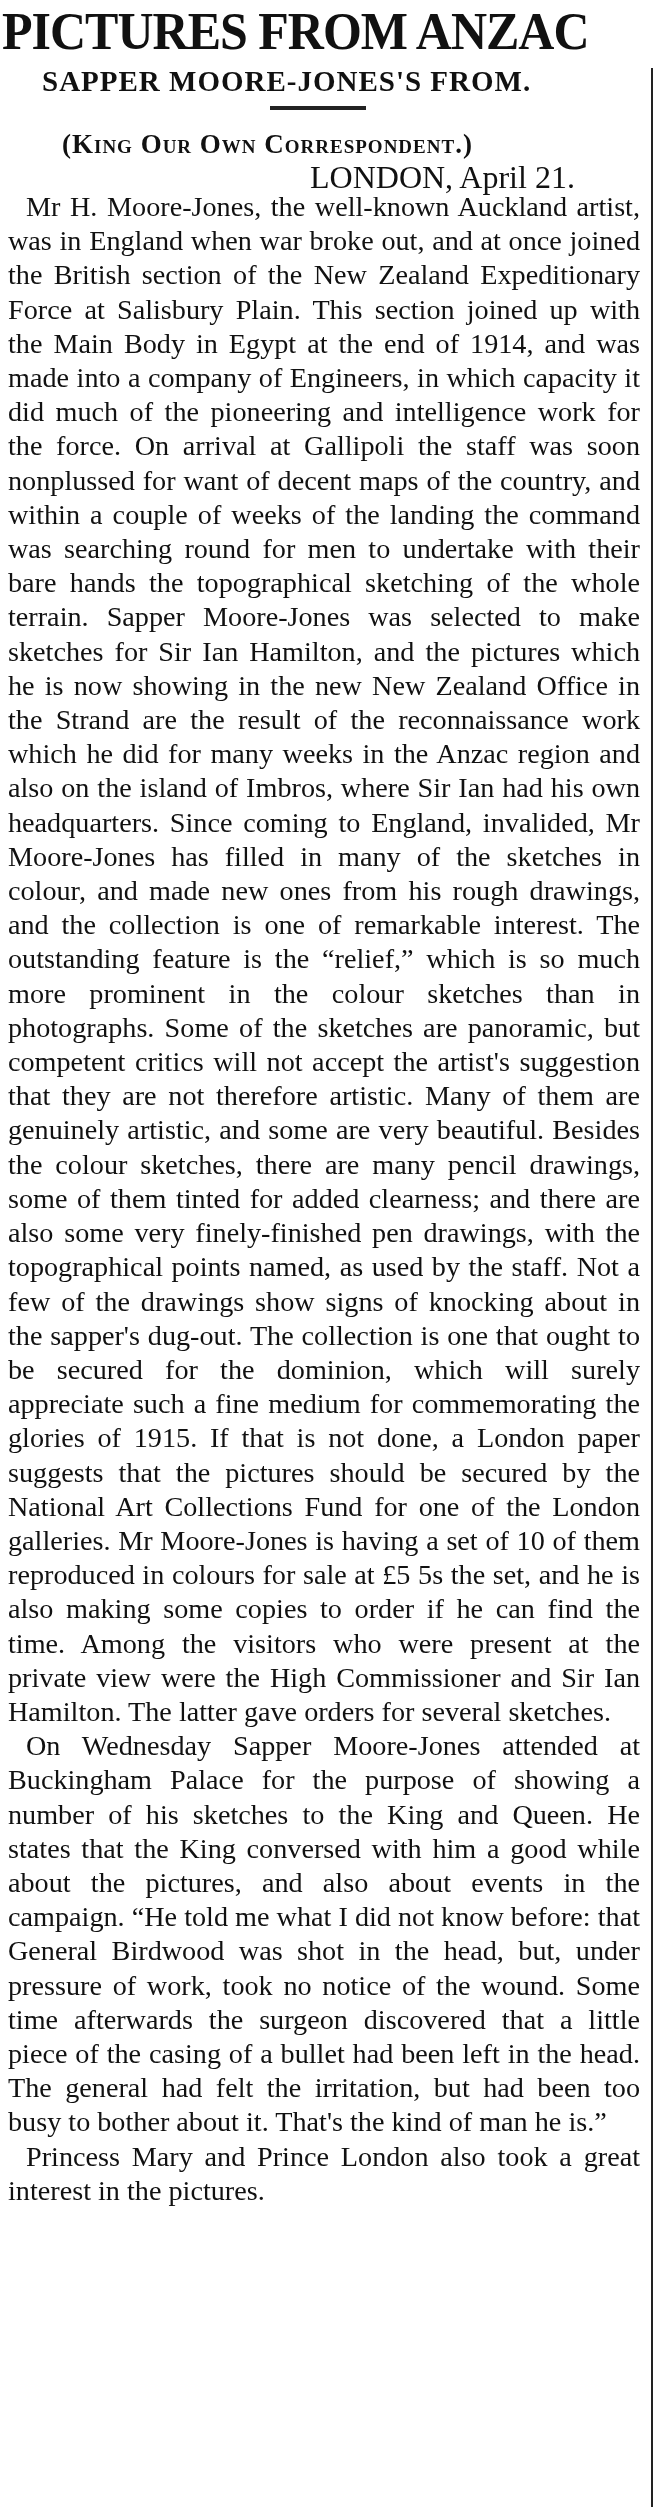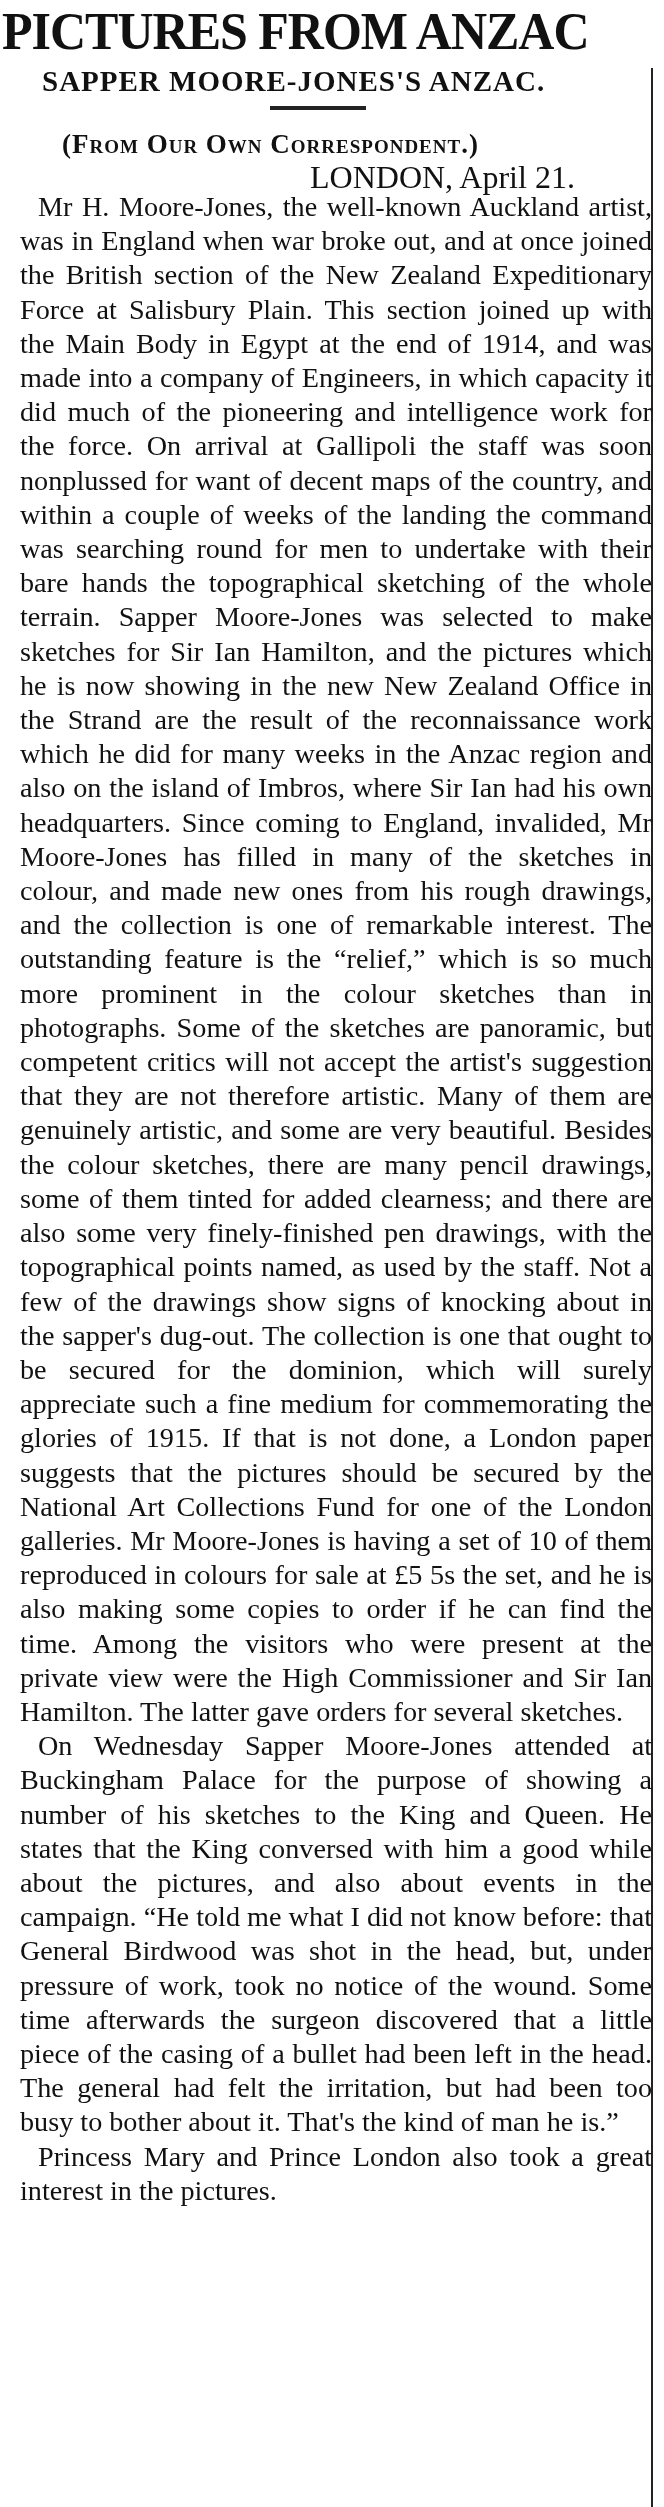--- a/index.html
+++ b/index.html
@@ -67,35 +67,34 @@
     background: #222;
   }
   .body {
     position: absolute;
     left: 8px; top: 190px;
     width: 632px;
     font-size: 28.2px;
     line-height: 34.2px;
     text-align: justify;
     hyphens: manual;
-    margin-left: 12px;
   }
   .body p {
     margin: 0;
     text-indent: 18px;
   }
 </style>
 </head>
 <body>
 
 <div class="clip">
   <div class="headline">PICTURES FROM ANZAC</div>
-  <div class="subhead">SAPPER MOORE-JONES'S ANZAC.</div>
+  <div class="subhead">SAPPER MOORE-JONES'S FROM.</div>
   <div class="rule-short"></div>
-  <div class="byline">(From Our Own Correspondent.)</div>
+  <div class="byline">(King Our Own Correspondent.)</div>
   <div class="dateline">LONDON, April 21.</div>
   <div class="col-rule"></div>
 
   <div class="body">
     <p>Mr H. Moore-Jones, the well-known Auckland artist, was in England when war broke out, and at once joined the British section of the New Zealand Expeditionary Force at Salisbury Plain. This section joined up with the Main Body in Egypt at the end of 1914, and was made into a company of Engineers, in which capacity it did much of the pioneering and intelligence work for the force. On arrival at Gallipoli the staff was soon nonplussed for want of decent maps of the country, and within a couple of weeks of the landing the command was searching round for men to undertake with their bare hands the topographical sketching of the whole terrain. Sapper Moore-Jones was selected to make sketches for Sir Ian Hamilton, and the pictures which he is now showing in the new New Zealand Office in the Strand are the result of the reconnaissance work which he did for many weeks in the Anzac region and also on the island of Imbros, where Sir Ian had his own headquarters. Since coming to England, invalided, Mr Moore-Jones has filled in many of the sketches in colour, and made new ones from his rough drawings, and the collection is one of remarkable interest. The outstanding feature is the “relief,” which is so much more prominent in the colour sketches than in photographs. Some of the sketches are panoramic, but competent critics will not accept the artist's suggestion that they are not therefore artistic. Many of them are genuinely artistic, and some are very beautiful. Besides the colour sketches, there are many pencil drawings, some of them tinted for added clearness; and there are also some very finely-finished pen drawings, with the topographical points named, as used by the staff. Not a few of the drawings show signs of knocking about in the sapper's dug-out. The collection is one that ought to be secured for the dominion, which will surely appreciate such a fine medium for commemorating the glories of 1915. If that is not done, a London paper suggests that the pictures should be secured by the National Art Collections Fund for one of the London galleries. Mr Moore-Jones is having a set of 10 of them reproduced in colours for sale at £5 5s the set, and he is also making some copies to order if he can find the time. Among the visitors who were present at the private view were the High Commissioner and Sir Ian Hamilton. The latter gave orders for several sketches.</p>
     <p>On Wednesday Sapper Moore-Jones attended at Buckingham Palace for the purpose of showing a number of his sketches to the King and Queen. He states that the King conversed with him a good while about the pictures, and also about events in the campaign. “He told me what I did not know before: that General Birdwood was shot in the head, but, under pressure of work, took no notice of the wound. Some time afterwards the surgeon discovered that a little piece of the casing of a bullet had been left in the head. The general had felt the irritation, but had been too busy to bother about it. That's the kind of man he is.”</p>
     <p>Princess Mary and Prince London also took a great interest in the pictures.</p>
   </div>
 </div>
 

